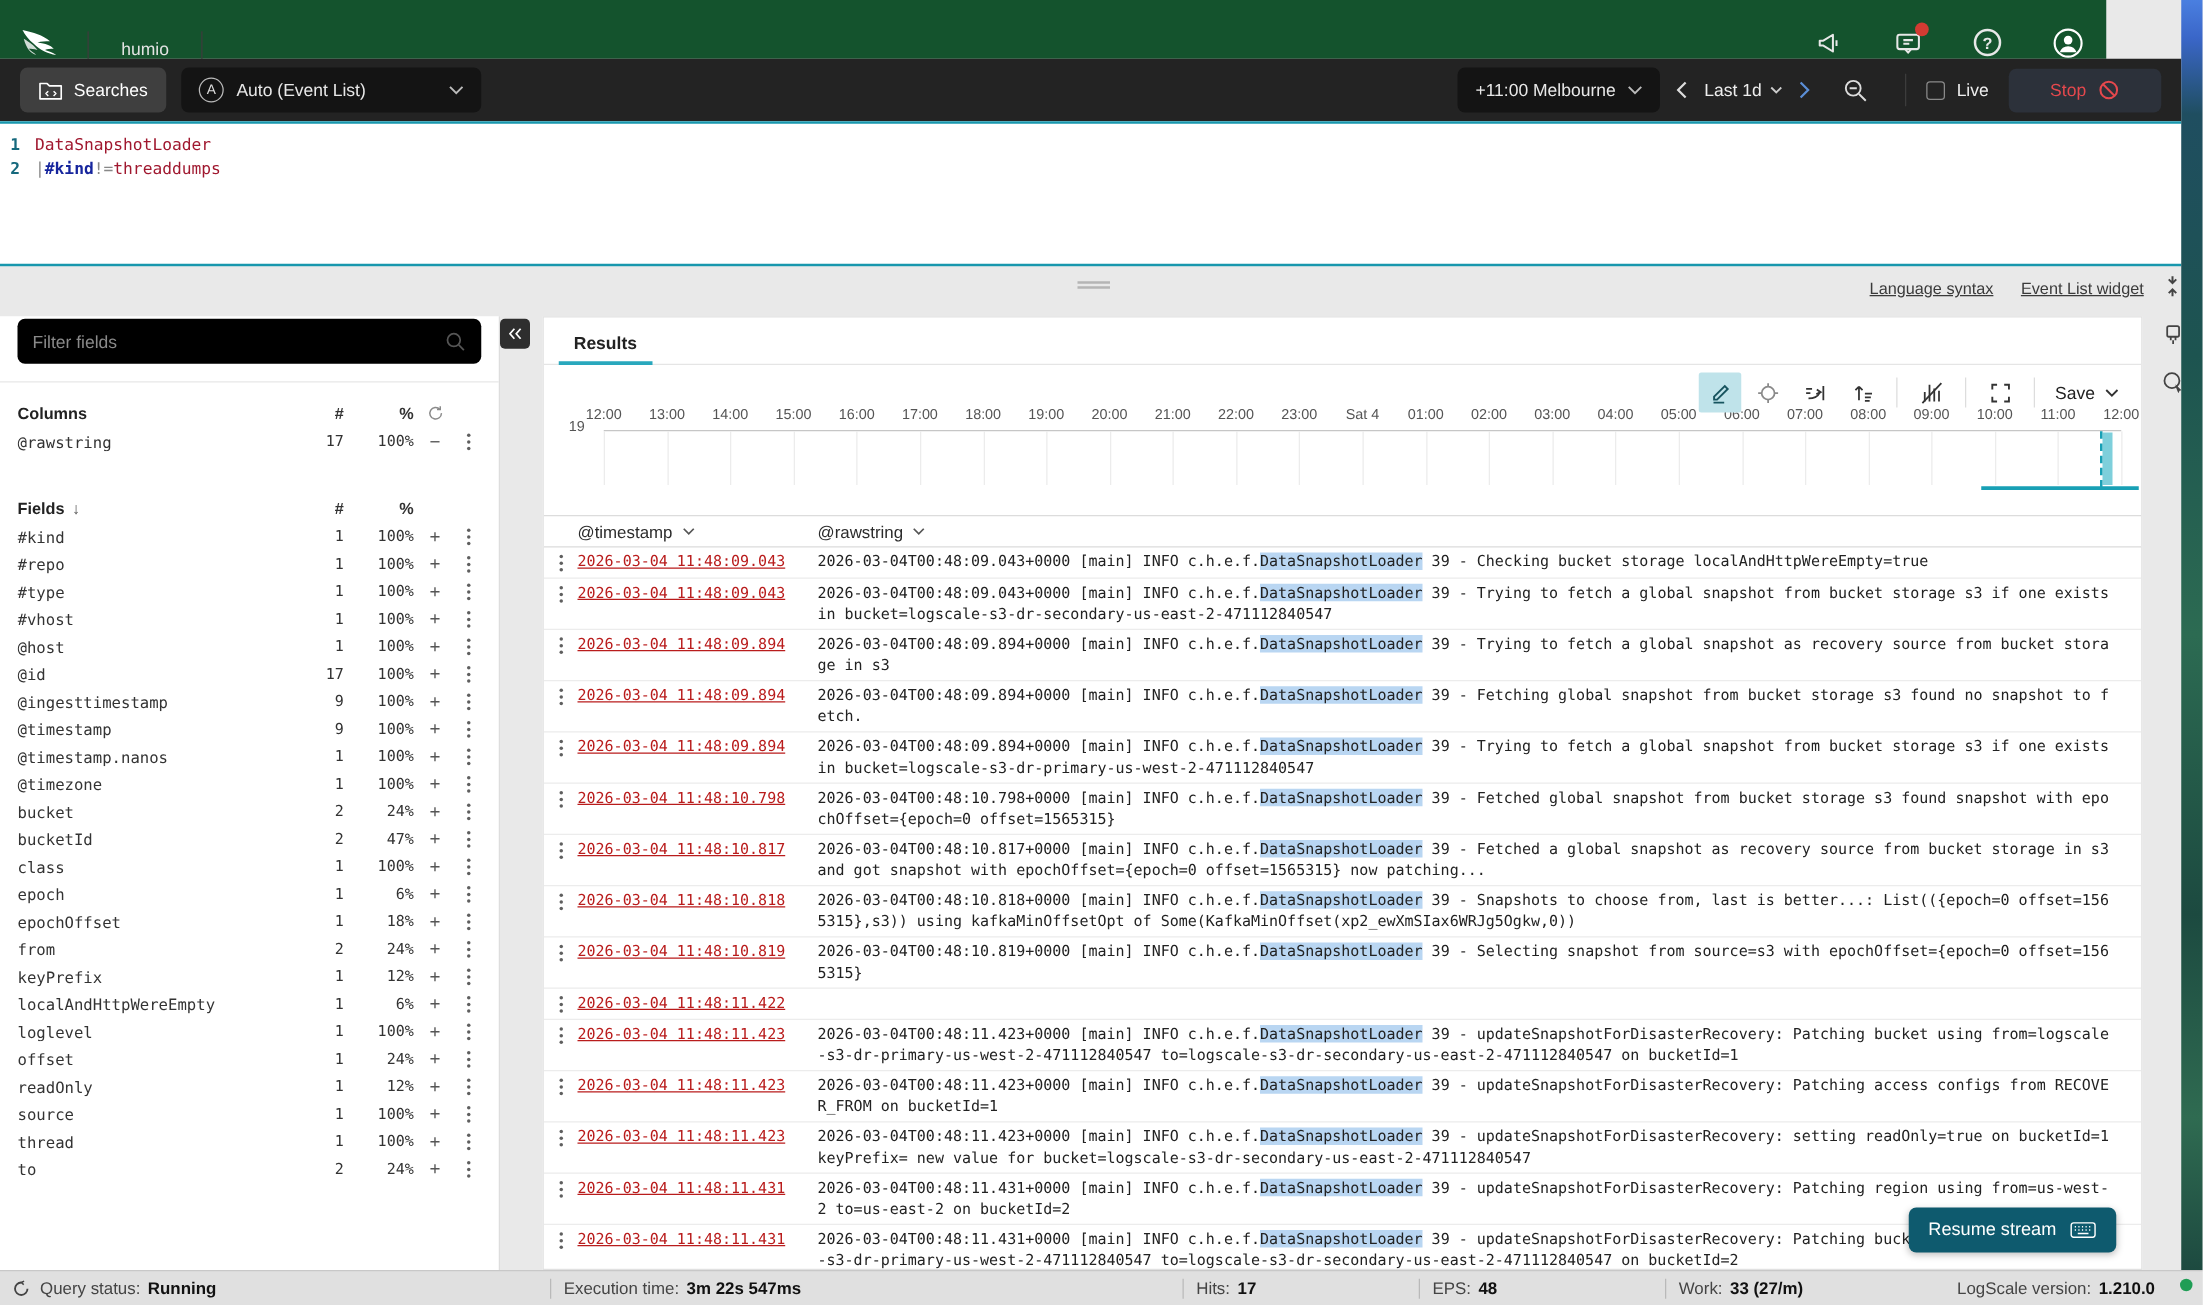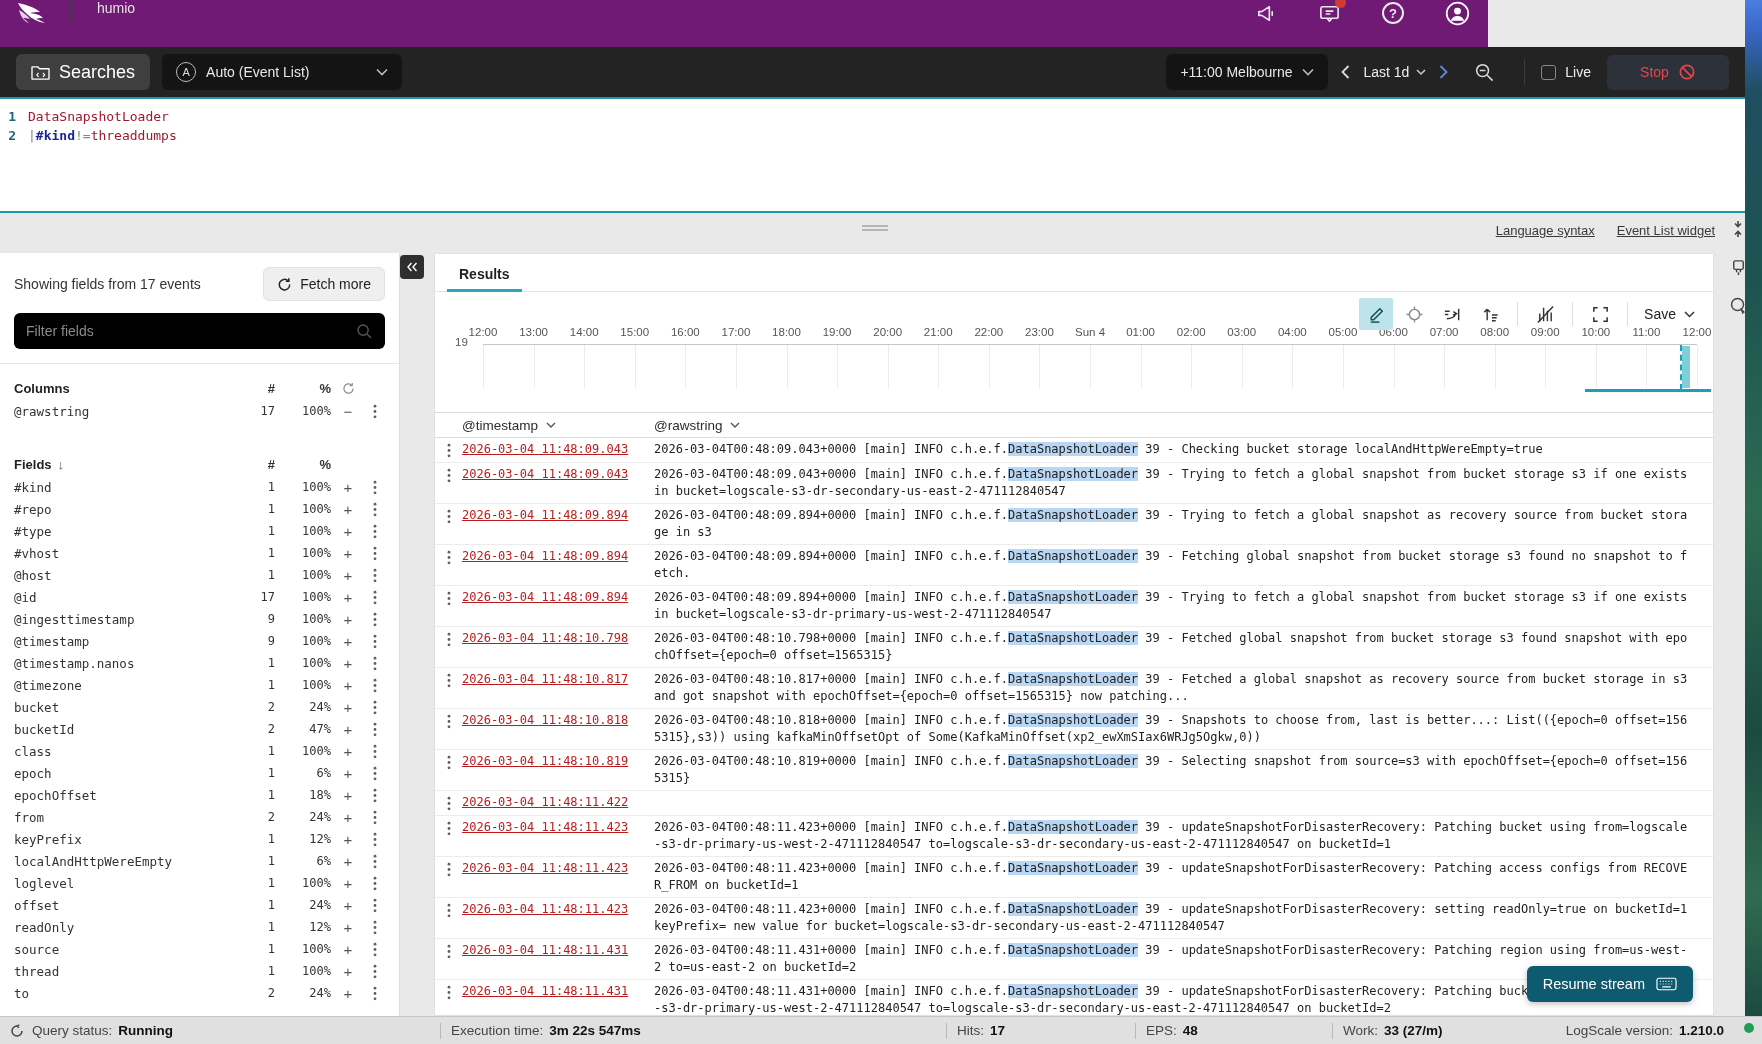--- a/index.html
+++ b/index.html
@@ -1,22 +1,22 @@
 <!DOCTYPE html>
 <html><head>
 <meta charset="utf-8">
 <style>
   * { margin:0; padding:0; box-sizing:border-box; }
   html,body { width:1762px; height:1044px; overflow:hidden; background:#e9e9e9;
     font-family:"Liberation Sans", sans-serif; }
   svg { display:block; }
 
   
-  .navbar { position:absolute; left:0; top:0; width:1488px; height:47px; background:#701a75;
-    display:flex; align-items:flex-start; }
+  .navbar { position:absolute; left:0; top:0; width:1685px; height:47px; background:#14532d;
+    display:flex; align-items:flex-end; }
   .logo-wrap { padding:0 18px 0 16px; }
   .nav-div { width:1px; height:22px; background:#3c3c3c; }
   .ws-name { color:#e3e3e3; font-size:14px; padding:0 26px; }
   .nav-tabs { display:flex; height:100%; }
   .nav-tab { color:#a9a9a9; font-size:14px; padding:0 21px; display:flex; align-items:center;
     height:100%; position:relative; cursor:pointer; }
   .nav-tab.active { color:#fff; font-weight:bold; }
   .nav-tab.active::after { content:""; position:absolute; left:0; right:0; bottom:0; height:3px;
     background:#29a8bd; }
   .nav-right { margin-left:auto; display:flex; align-items:center; gap:38px; padding-right:18px; }
@@ -24,21 +24,21 @@
     justify-content:center; cursor:pointer; }
   .badge-dot { position:absolute; top:-3px; right:-4px; width:11px; height:11px; border-radius:50%;
     background:#d23b32; }
   .help-circle { width:22px; height:22px; border:2px solid #e8e8e8; border-radius:50%; color:#e8e8e8;
     font-size:13px; font-weight:bold; display:flex; align-items:center; justify-content:center; }
 
   
   .toolbar { position:absolute; left:0; top:47px; width:1745px; height:50px; background:#232323;
     display:flex; align-items:center; padding:0 16px; }
   .btn-searches { display:flex; align-items:center; gap:9px; background:#3f3f3f; border-radius:6px;
-    height:36px; padding:0 15px; color:#fff; font-size:18px; cursor:pointer; }
+    height:36px; padding:0 15px; color:#fff; font-size:14px; cursor:pointer; }
   .dd { display:flex; align-items:center; background:#141414; border-radius:6px; height:36px;
     padding:0 14px; color:#e8e8e8; font-size:14px; cursor:pointer; }
   .dd-view { margin-left:12px; width:240px; }
   .circle-a { width:20px; height:20px; border:1.5px solid #bbb; border-radius:50%; font-size:11px;
     color:#ddd; display:flex; align-items:center; justify-content:center; margin-right:10px; }
   .dd-chev { margin-left:auto; color:#bbb; }
   .tb-right { margin-left:auto; display:flex; align-items:center; }
   .dd-tz { width:162px; }
   .tb-chev { padding:0 13px; display:flex; cursor:pointer; }
   .range { color:#eee; font-size:14px; display:flex; align-items:center; gap:7px; cursor:pointer; }
@@ -313,32 +313,20 @@
     <svg viewBox="0 0 20 20" width="19" height="19" fill="none" stroke="#444" stroke-width="1.5">
         <circle cx="9" cy="9" r="6.3"></circle>
         <path d="M12 12l5 5-1.6.5-1 2-1.9-4.6z" fill="#444" stroke="none"></path>
       </svg>
   </span>
 </div>
 
 <div class="wallpaper"></div>
 
 <div class="sidebar">
-  <div class="sb-head">
-    <span class="sb-title">Showing fields from 17 events</span>
-    <div class="btn-fetch">
-      <span>
-        <svg viewBox="0 0 16 16" width="15" height="15" fill="none" stroke="#222" stroke-width="1.6">
-            <path d="M13.6 8A5.6 5.6 0 1112 4.2"></path>
-            <path d="M12.6 1.2v3.2H9.4"></path>
-          </svg>
-      </span>
-      <span>Fetch more</span>
-    </div>
-  </div>
   <div class="filter-box">
     <span class="filter-ph">Filter fields</span>
     <span>
       <svg viewBox="0 0 18 18" width="17" height="17" fill="none" stroke="#555" stroke-width="1.5">
           <circle cx="7.5" cy="7.5" r="5.4"></circle>
           <path d="M11.6 11.6L16 16"></path>
         </svg>
     </span>
   </div>
   <div class="sb-divider"></div>
@@ -830,21 +818,21 @@
         <div class="tick" style="left: 29.1667%;">19:00</div>
         <div class="gridline" style="left: 33.3333%;"></div>
         <div class="tick" style="left: 33.3333%;">20:00</div>
         <div class="gridline" style="left: 37.5%;"></div>
         <div class="tick" style="left: 37.5%;">21:00</div>
         <div class="gridline" style="left: 41.6667%;"></div>
         <div class="tick" style="left: 41.6667%;">22:00</div>
         <div class="gridline" style="left: 45.8333%;"></div>
         <div class="tick" style="left: 45.8333%;">23:00</div>
         <div class="gridline" style="left: 50%;"></div>
-        <div class="tick" style="left: 50%;">Sun 4</div>
+        <div class="tick" style="left: 50%;">Sat 4</div>
         <div class="gridline" style="left: 54.1667%;"></div>
         <div class="tick" style="left: 54.1667%;">01:00</div>
         <div class="gridline" style="left: 58.3333%;"></div>
         <div class="tick" style="left: 58.3333%;">02:00</div>
         <div class="gridline" style="left: 62.5%;"></div>
         <div class="tick" style="left: 62.5%;">03:00</div>
         <div class="gridline" style="left: 66.6667%;"></div>
         <div class="tick" style="left: 66.6667%;">04:00</div>
         <div class="gridline" style="left: 70.8333%;"></div>
         <div class="tick" style="left: 70.8333%;">05:00</div>

